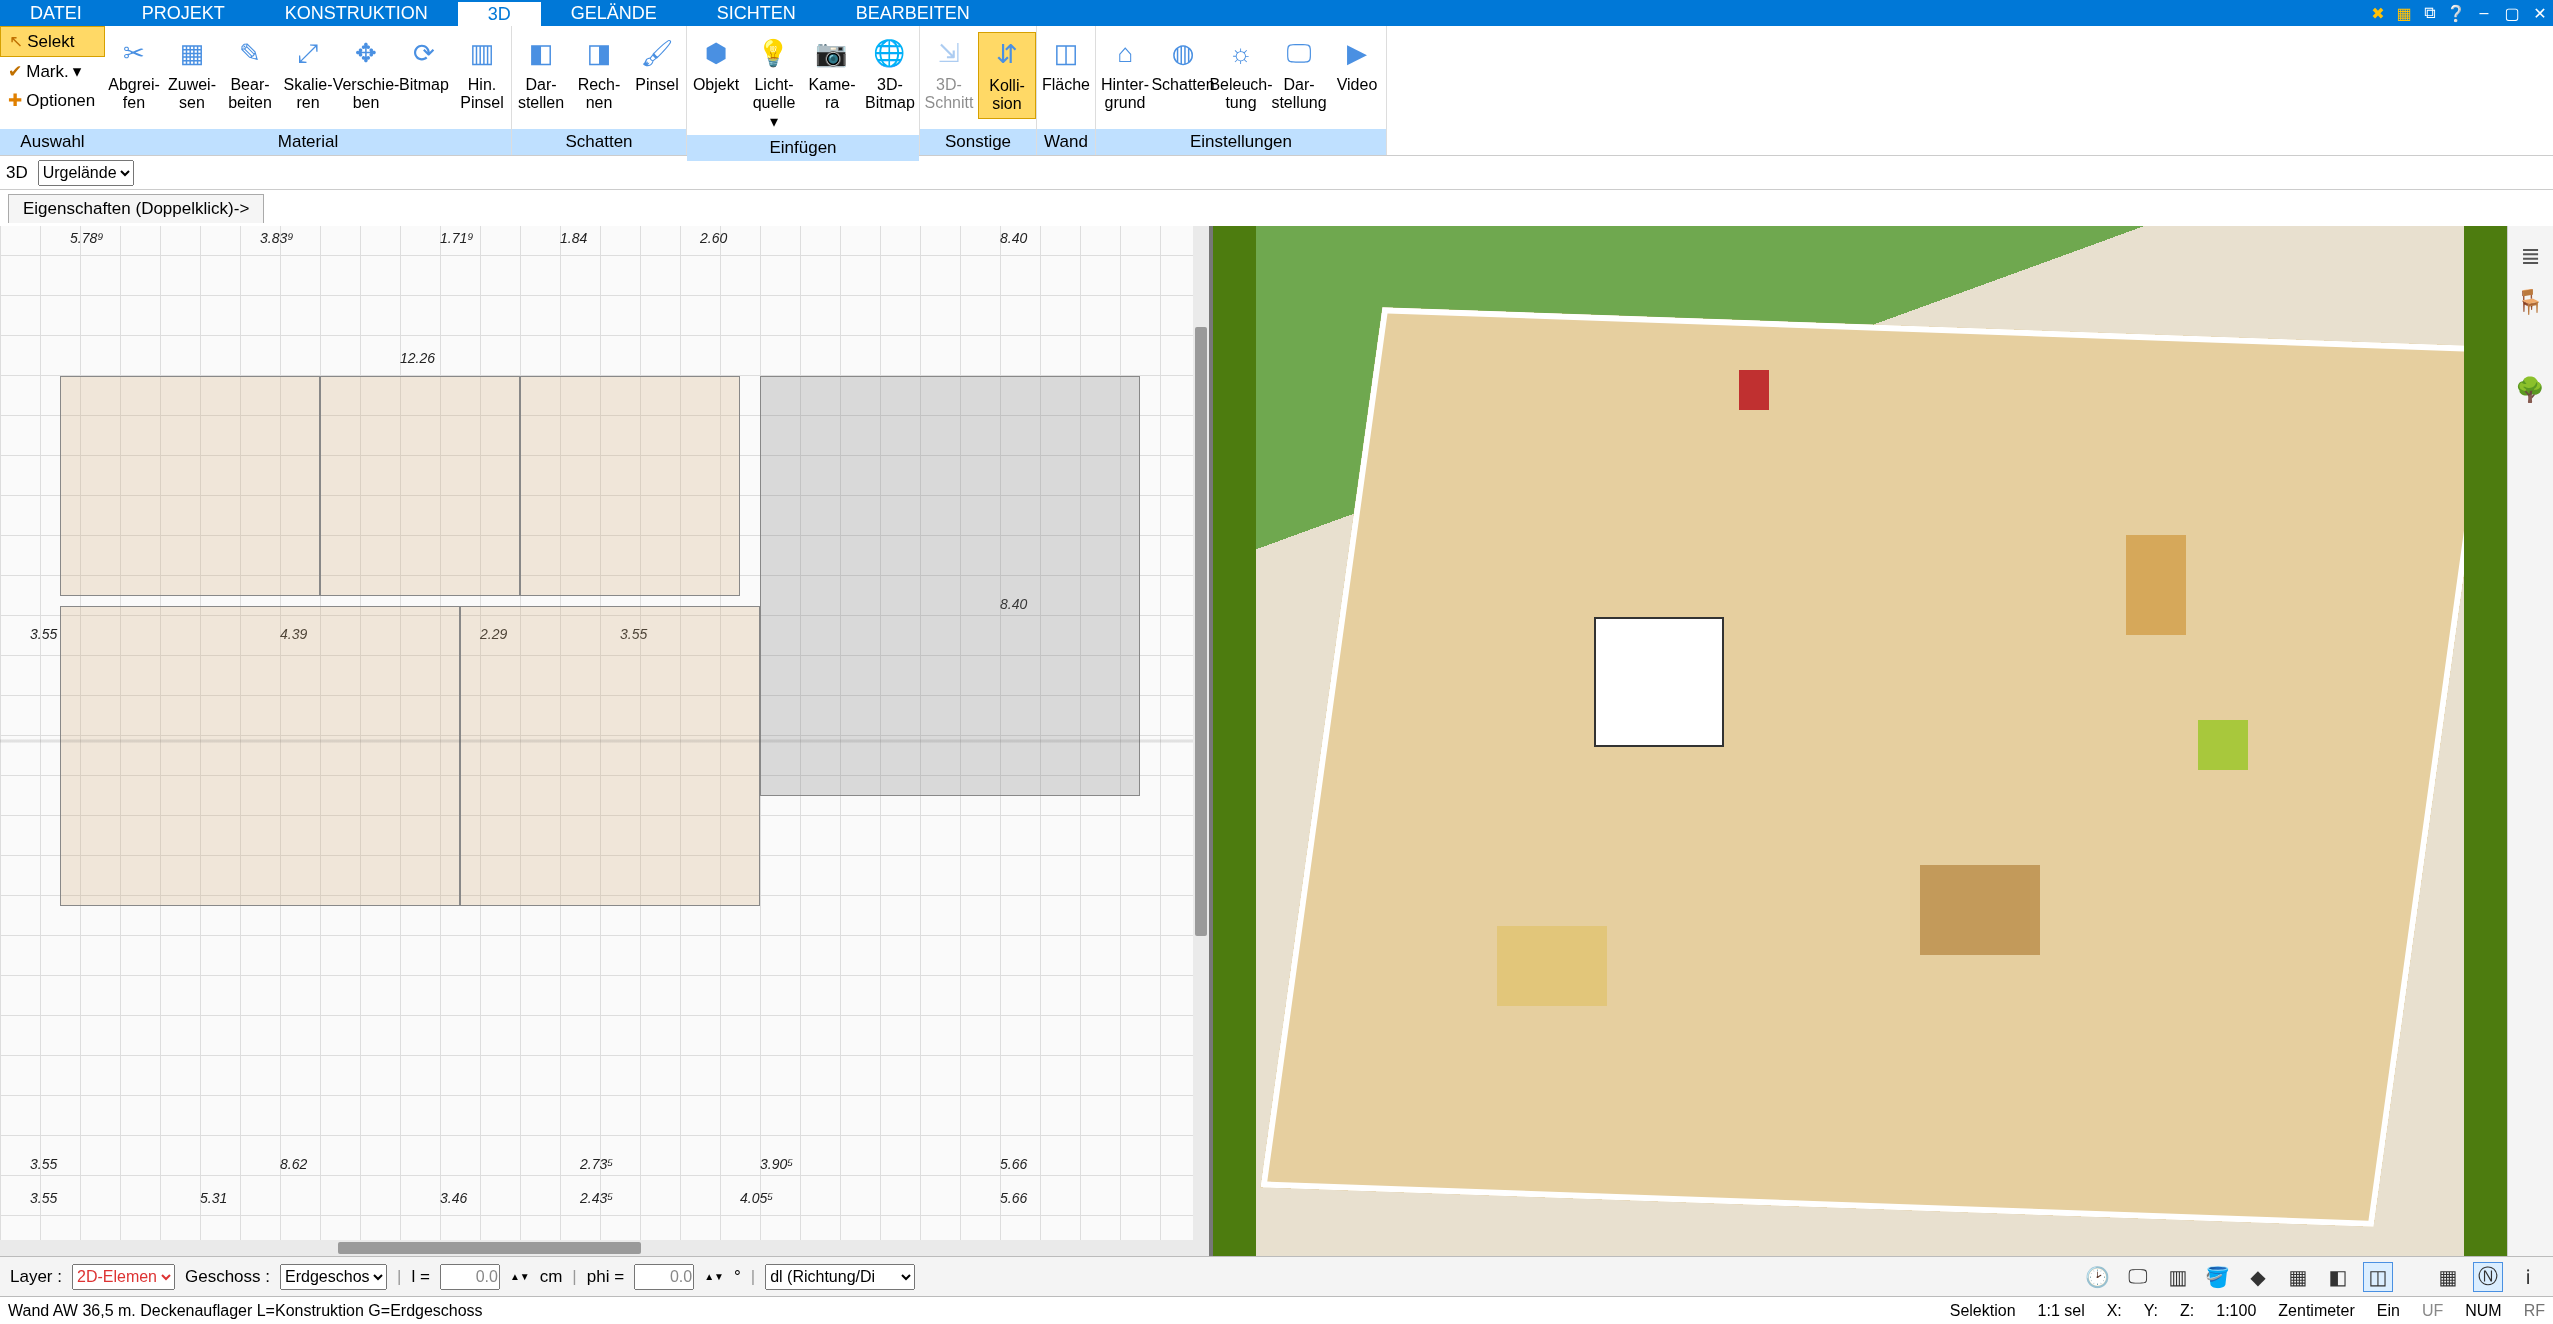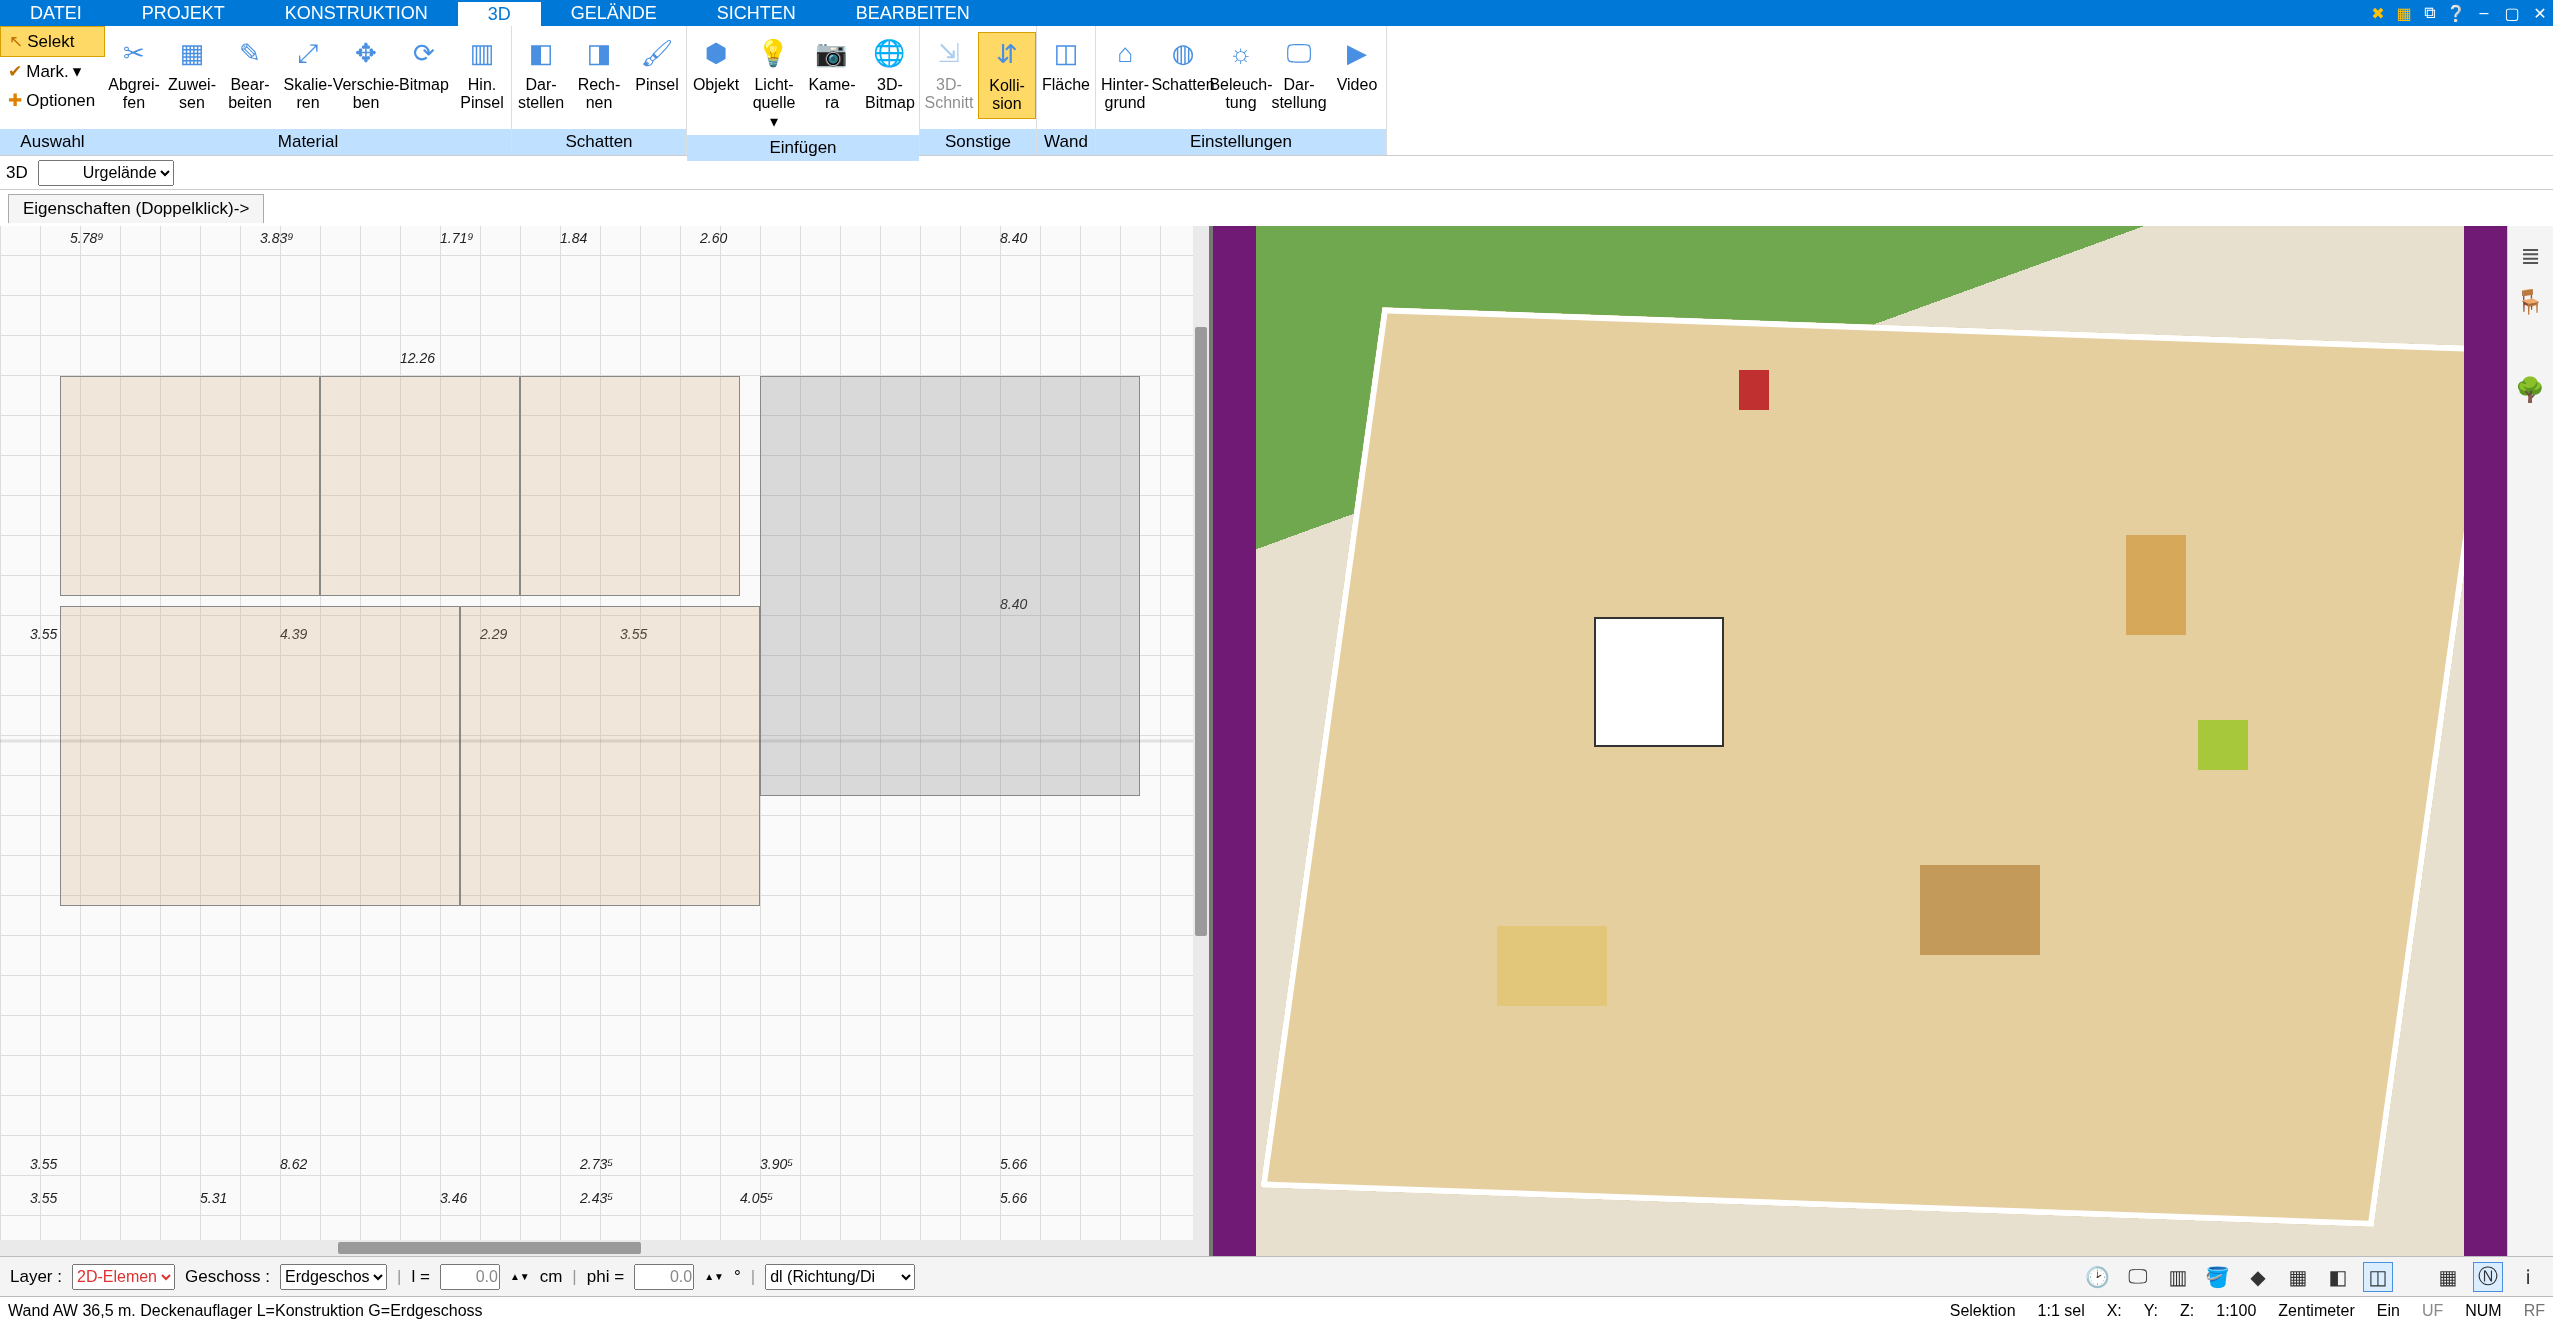--- a/index.html
+++ b/index.html
@@ -22,28 +22,28 @@
 
 .ribbon-group { display: flex; flex-direction: column; border-right: 1px solid #ddd; }
 .ribbon-group .buttons { flex: 1; display: flex; align-items: flex-start; padding-top: 6px; }
 .ribbon-btn { display: flex; flex-direction: column; align-items: center; justify-content: flex-start; width: 58px; padding: 4px 2px; font-size: 16px; text-align: center; cursor: pointer; line-height: 1.15; }
 .ribbon-btn.active { background: #ffd966; border: 1px solid #d6a000; }
 .ribbon-btn .ico { width: 36px; height: 36px; margin-bottom: 4px; display: flex; align-items: center; justify-content: center; font-size: 26px; color: #4a90e2; }
 .ribbon-group .group-label { background: #bfe0ff; text-align: center; padding: 3px 0; font-size: 17px; }
 
 
 .subbar { height: 34px; display: flex; align-items: center; gap: 10px; padding: 2px 6px; border-bottom: 1px solid #ccc; font-size: 17px; }
-.subbar select { height: 26px; font-size: 16px; padding-left: 40px; }
+.subbar select { height: 26px; font-size: 16px; }
 .subbar .lab { font-weight: 400; }
 
 .props-tab { height: 36px; display: flex; align-items: center; padding: 0 8px; }
 .props-tab .tabchip { border: 1px solid #aaa; background: #f5f5f5; padding: 4px 14px; font-size: 17px; border-bottom: none; }
 
 
-.workspace { flex: 1; display: flex; position: relative; background: #701a75; gap: 43px; }
+.workspace { flex: 1; display: flex; position: relative; background: #4d7c0f; gap: 43px; }
 .pane { flex: 1; position: relative; overflow: hidden; }
 .pane.left { border-right: 4px solid #777; }
 .pane .placeholder { position: absolute; inset: 0; }
 
 
 .plan-bg { position: absolute; inset: 0; background:
   repeating-linear-gradient(0deg, #ddd 0 1px, transparent 1px 40px),
   repeating-linear-gradient(90deg, #ddd 0 1px, transparent 1px 40px),
   #fafafa; }
 .plan-bg::after { content:""; position:absolute; inset:0; background:

